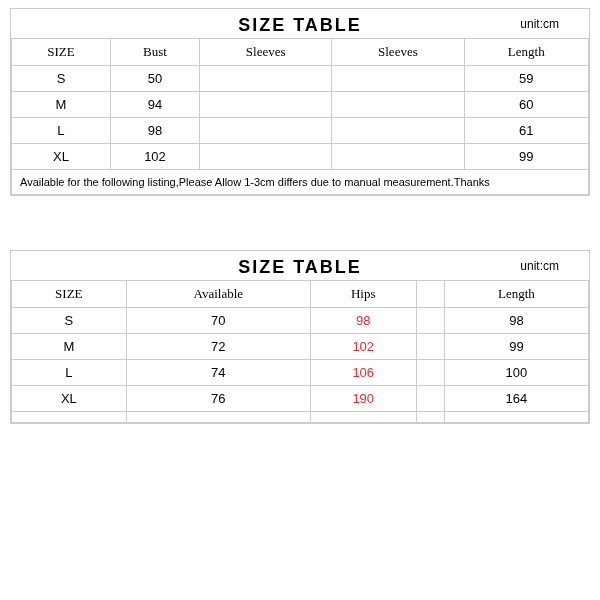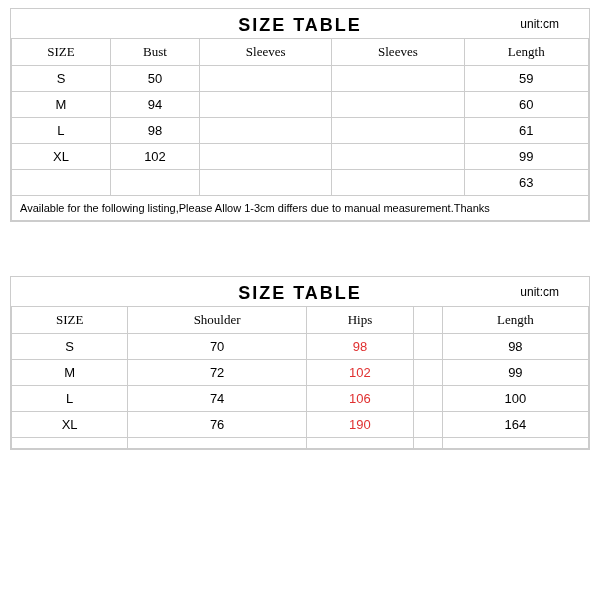--- a/index.html
+++ b/index.html
@@ -109,48 +109,41 @@
             <td></td>
             <td>61</td>
           </tr>
           <tr>
             <td>XL</td>
             <td>102</td>
             <td></td>
             <td></td>
             <td>99</td>
           </tr>
-          <tr>
-            <td></td>
-            <td></td>
-            <td></td>
-            <td></td>
-            <td>63</td>
-          </tr>
         </tbody>
       <tfoot>
         <tr class="note-row">
           <td colspan="5">Available for the following listing,Please Allow 1-3cm differs due to manual measurement.Thanks</td>
         </tr>
       </tfoot>
     </table>
   </div>
 
   <div class="spacer"></div>
 
   <div class="section">
     <div class="section-title-row">
       <span>SIZE  TABLE</span>
       <span class="unit-label">unit:cm</span>
     </div>
     <table>
       <thead>
         <tr>
         <th>SIZE</th>
-            <th>Shoulder</th>
+            <th>Available</th>
             <th>Hips</th>
             <th></th>
             <th>Length</th>
           </tr>
       </thead>
       <tbody id="table2-body">
       <tr>
             <td>S</td>
             <td>70</td>
             <td class="red">98</td>

